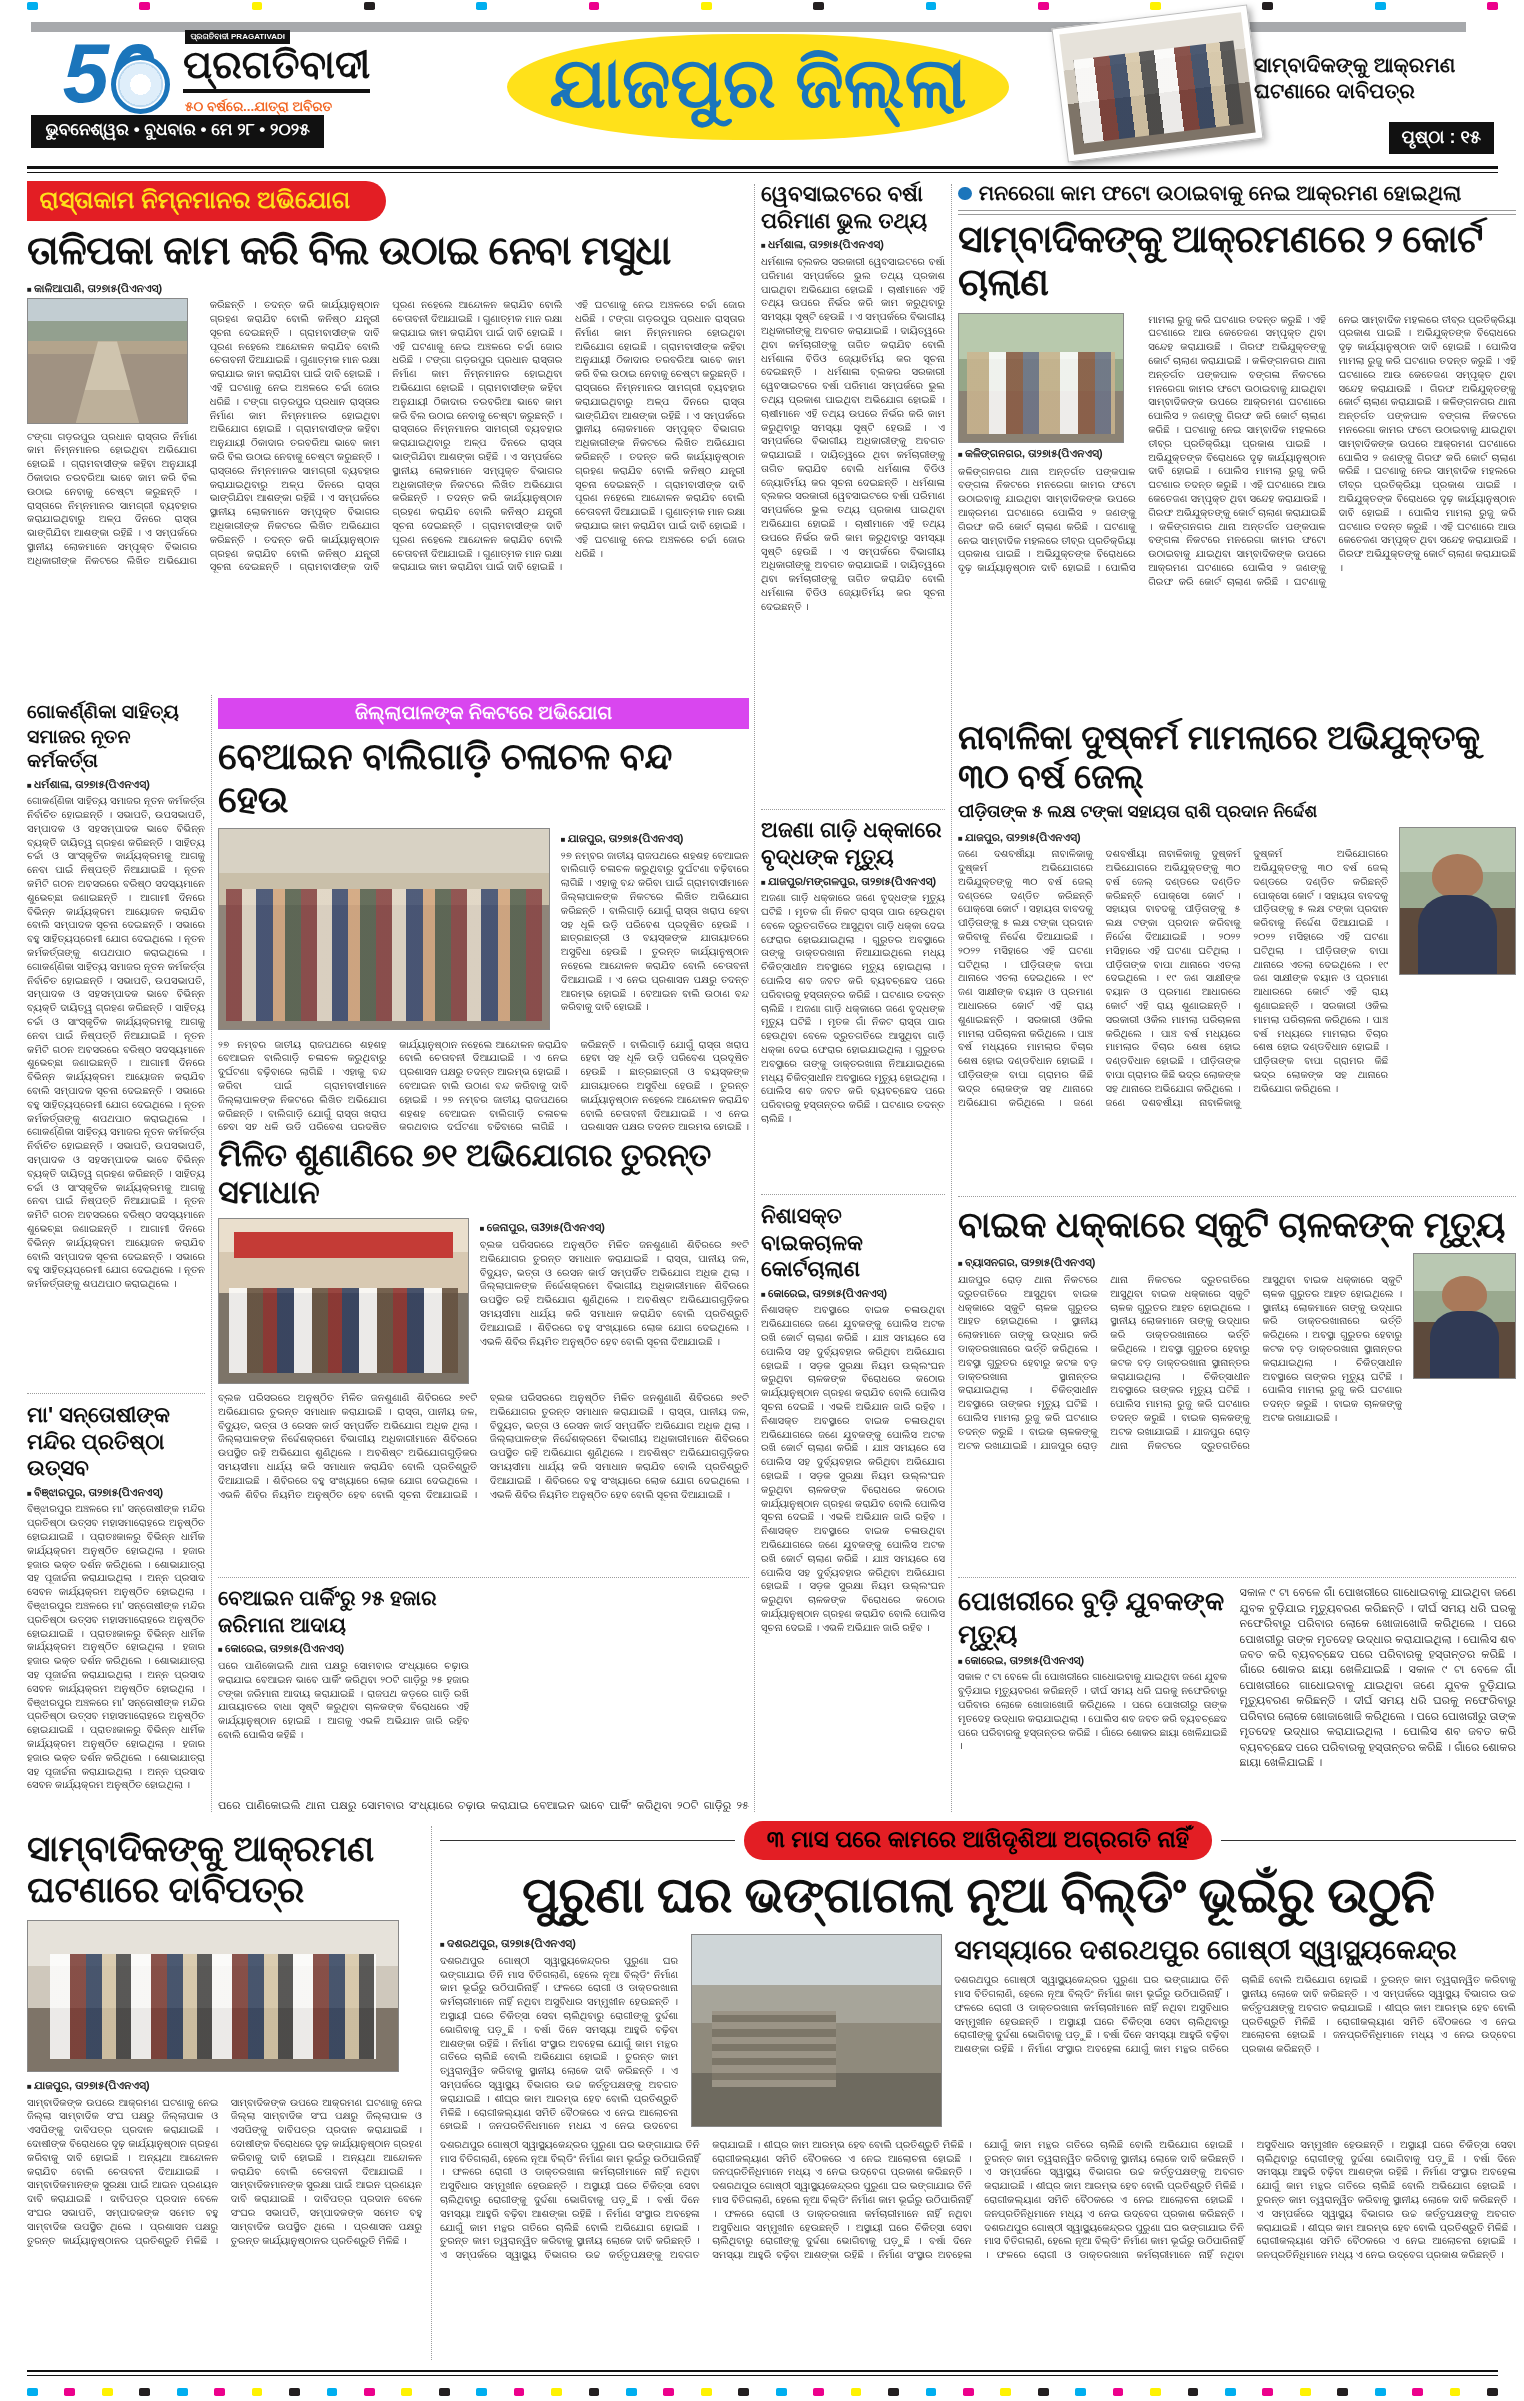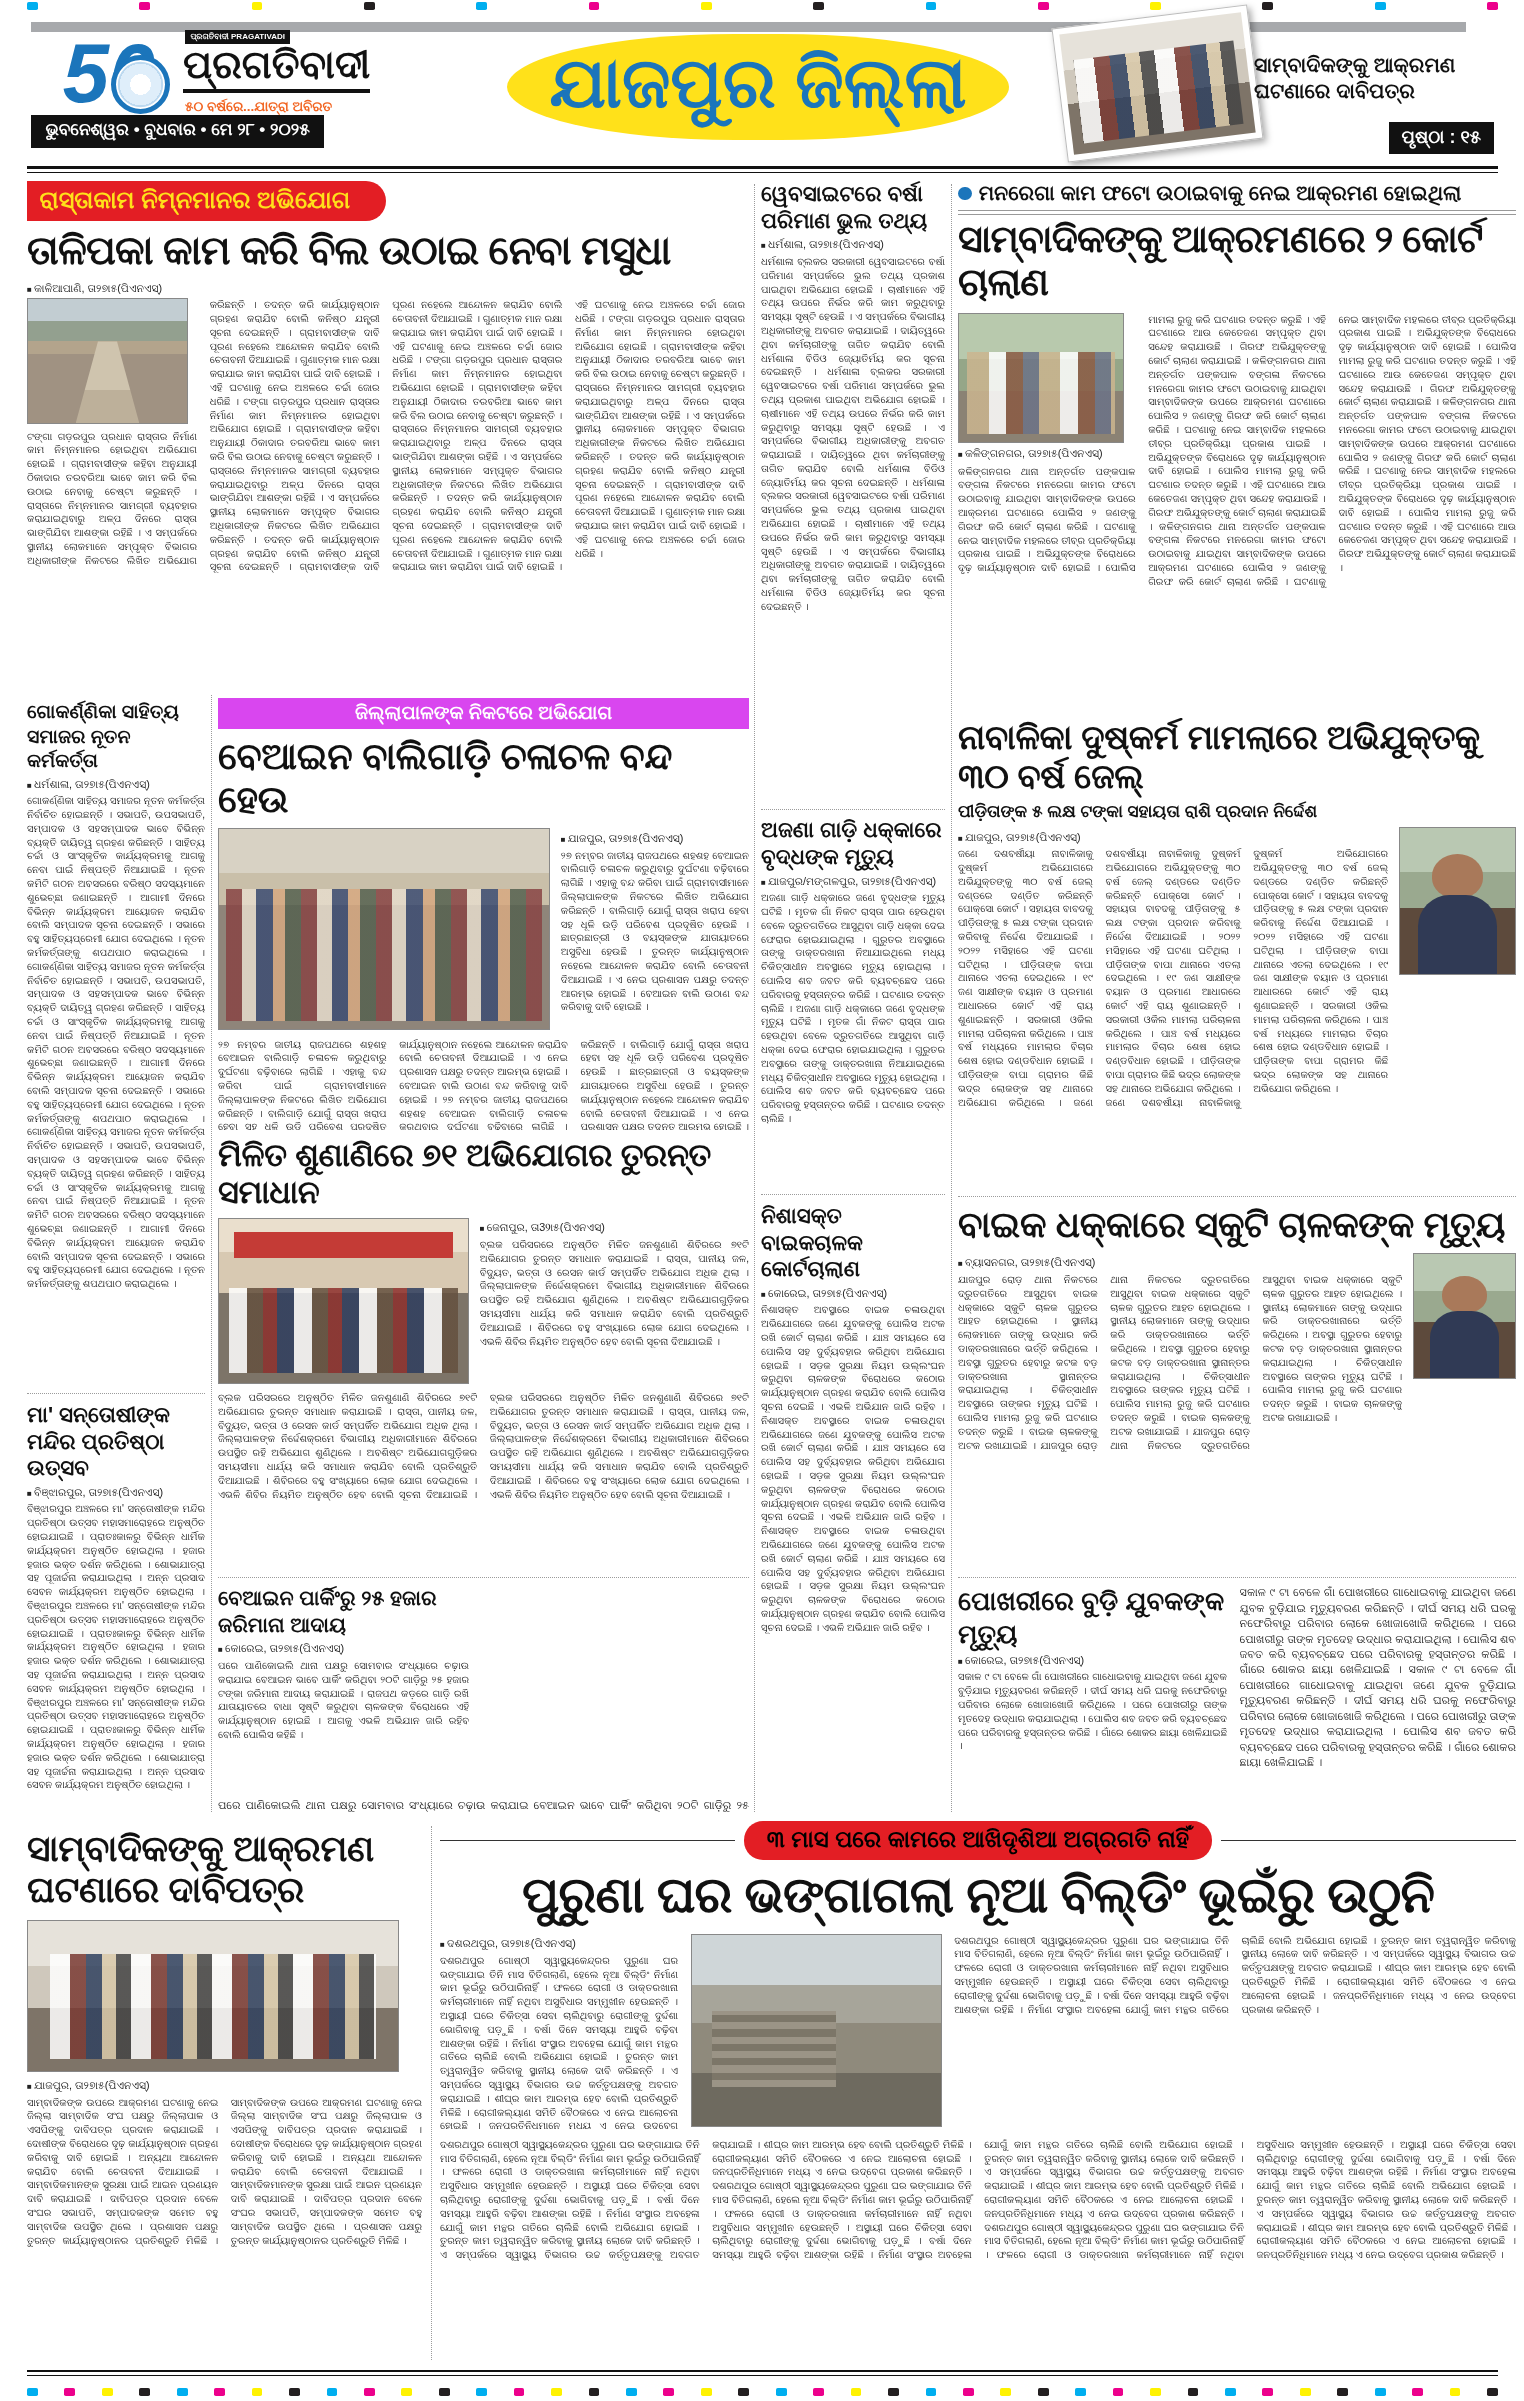--- a/index.html
+++ b/index.html
@@ -40,21 +40,21 @@
   .mast-rule2 { position:absolute; left:27px; top:172px; width:1471px; border-top:1.8px solid #111; }
 
   
   .art { position:absolute; overflow:hidden; }
   .kicker-red { display:inline-block; background:#e31e24; color:#ffe11a; font-size:24px; font-weight:800; padding:4.5px 36px 7.2px 12.6px; border-radius:0 23px 23px 0; }
   .headline-xl { font-size:40px; font-weight:800; color:#111; line-height:1.12; letter-spacing:-0.9px; }
   .headline-lg { font-size:34px; font-weight:800; color:#111; line-height:1.15; letter-spacing:-0.4px; }
   .headline-md { font-size:21.5px; font-weight:800; color:#111; line-height:1.25; }
   .headline-sm { font-size:19px; font-weight:800; color:#111; line-height:1.3; }
   .subhead { font-size:17px; font-weight:800; color:#111; }
-  .dateline { font-size:10.8px; font-weight:400; color:#222; margin:3.6px 0; }
+  .dateline { font-size:10.8px; font-weight:700; color:#222; margin:3.6px 0; }
   .dateline:before { content:"■ "; font-size:8px; }
   .bodytext { font-size:10px; line-height:1.38; color:#1c1c1c; text-align:justify; overflow:hidden; }
   .cols2 { column-count:2; column-gap:12.6px; }
   .cols3 { column-count:3; column-gap:12.6px; }
   .cols4 { column-count:4; column-gap:12.6px; }
   .blackbar { background:#d946ef; color:#fff; text-align:center; font-size:19px; font-weight:700; padding:3.6px 0 5.4px; }
   .bullet-line { font-size:20.6px; font-weight:800; color:#111; }
   .bullet-dot { display:inline-block; width:13.5px; height:13.5px; border-radius:50%; background:#1b75bb; margin-right:7.2px; }
   .double-rule { border-top:1.8px solid #999; border-bottom:0.9px solid #999; height:4.5px; margin:5.4px 0 3.6px; }
   .vsep { position:absolute; top:0; height:100%; border-left:1.8px dotted #9b9b9b; }
@@ -322,20 +322,21 @@
       <div class="rule-thin" style="flex:1;"></div>
     </div>
     <div class="headline-xl" style="font-size:50px; text-align:center; margin:7.2px 0 10.8px;">ପୁରୁଣା ଘର ଭଙ୍ଗାଗଲା ନୂଆ ବିଲ୍ଡିଂ ଭୂଇଁରୁ ଉଠୁନି</div>
     <div style="display:flex; gap:12.6px;">
       <div style="width:238px; flex:none;">
         <div class="dateline">ଦଶରଥପୁର, ତା୨୭ା୫(ପିଏନଏସ୍)</div>
         <div class="bodytext" style="height:175px;"><span>ଦଶରଥପୁର ଗୋଷ୍ଠୀ ସ୍ୱାସ୍ଥ୍ୟକେନ୍ଦ୍ରର ପୁରୁଣା ଘର ଭଙ୍ଗାଯାଇ ତିନି ମାସ ବିତିଗଲାଣି, ହେଲେ ନୂଆ ବିଲ୍ଡିଂ ନିର୍ମାଣ କାମ ଭୂଇଁରୁ ଉଠିପାରିନାହିଁ । ଫଳରେ ରୋଗୀ ଓ ଡାକ୍ତରଖାନା କର୍ମଚାରୀମାନେ ନାହିଁ ନଥିବା ଅସୁବିଧାର ସମ୍ମୁଖୀନ ହେଉଛନ୍ତି । ଅସ୍ଥାୟୀ ଘରେ ଚିକିତ୍ସା ସେବା ଚାଲିଥିବାରୁ ରୋଗୀଙ୍କୁ ଦୁର୍ଦ୍ଦଶା ଭୋଗିବାକୁ ପଡ଼ୁଛି । ବର୍ଷା ଦିନେ ସମସ୍ୟା ଆହୁରି ବଢ଼ିବା ଆଶଙ୍କା ରହିଛି । ନିର୍ମାଣ ସଂସ୍ଥାର ଅବହେଳା ଯୋଗୁଁ କାମ ମନ୍ଥର ଗତିରେ ଚାଲିଛି ବୋଲି ଅଭିଯୋଗ ହୋଇଛି । ତୁରନ୍ତ କାମ ତ୍ୱରାନ୍ୱିତ କରିବାକୁ ସ୍ଥାନୀୟ ଲୋକେ ଦାବି କରିଛନ୍ତି । ଏ ସମ୍ପର୍କରେ ସ୍ୱାସ୍ଥ୍ୟ ବିଭାଗର ଉଚ୍ଚ କର୍ତ୍ତୃପକ୍ଷଙ୍କୁ ଅବଗତ କରାଯାଇଛି । ଶୀଘ୍ର କାମ ଆରମ୍ଭ ହେବ ବୋଲି ପ୍ରତିଶ୍ରୁତି ମିଳିଛି । ରୋଗୀକଲ୍ୟାଣ ସମିତି ବୈଠକରେ ଏ ନେଇ ଆଲୋଚନା ହୋଇଛି । ଜନପ୍ରତିନିଧିମାନେ ମଧ୍ୟ ଏ ନେଇ ଉଦ୍‌ବେଗ ପ୍ରକାଶ କରିଛନ୍ତି ।</span></div>
       </div>
       <div class="photo ph-site" style="width:251px; height:193px; flex:none;"></div>
       <div style="flex:1;">
+        <div class="subhead" style="font-size:27px; line-height:1.2; margin-bottom:7.2px;">ସମସ୍ୟାରେ ଦଶରଥପୁର ଗୋଷ୍ଠୀ ସ୍ୱାସ୍ଥ୍ୟକେନ୍ଦ୍ର</div>
         <div class="bodytext cols2" style="height:139px;"><span>ଦଶରଥପୁର ଗୋଷ୍ଠୀ ସ୍ୱାସ୍ଥ୍ୟକେନ୍ଦ୍ରର ପୁରୁଣା ଘର ଭଙ୍ଗାଯାଇ ତିନି ମାସ ବିତିଗଲାଣି, ହେଲେ ନୂଆ ବିଲ୍ଡିଂ ନିର୍ମାଣ କାମ ଭୂଇଁରୁ ଉଠିପାରିନାହିଁ । ଫଳରେ ରୋଗୀ ଓ ଡାକ୍ତରଖାନା କର୍ମଚାରୀମାନେ ନାହିଁ ନଥିବା ଅସୁବିଧାର ସମ୍ମୁଖୀନ ହେଉଛନ୍ତି । ଅସ୍ଥାୟୀ ଘରେ ଚିକିତ୍ସା ସେବା ଚାଲିଥିବାରୁ ରୋଗୀଙ୍କୁ ଦୁର୍ଦ୍ଦଶା ଭୋଗିବାକୁ ପଡ଼ୁଛି । ବର୍ଷା ଦିନେ ସମସ୍ୟା ଆହୁରି ବଢ଼ିବା ଆଶଙ୍କା ରହିଛି । ନିର୍ମାଣ ସଂସ୍ଥାର ଅବହେଳା ଯୋଗୁଁ କାମ ମନ୍ଥର ଗତିରେ ଚାଲିଛି ବୋଲି ଅଭିଯୋଗ ହୋଇଛି । ତୁରନ୍ତ କାମ ତ୍ୱରାନ୍ୱିତ କରିବାକୁ ସ୍ଥାନୀୟ ଲୋକେ ଦାବି କରିଛନ୍ତି । ଏ ସମ୍ପର୍କରେ ସ୍ୱାସ୍ଥ୍ୟ ବିଭାଗର ଉଚ୍ଚ କର୍ତ୍ତୃପକ୍ଷଙ୍କୁ ଅବଗତ କରାଯାଇଛି । ଶୀଘ୍ର କାମ ଆରମ୍ଭ ହେବ ବୋଲି ପ୍ରତିଶ୍ରୁତି ମିଳିଛି । ରୋଗୀକଲ୍ୟାଣ ସମିତି ବୈଠକରେ ଏ ନେଇ ଆଲୋଚନା ହୋଇଛି । ଜନପ୍ରତିନିଧିମାନେ ମଧ୍ୟ ଏ ନେଇ ଉଦ୍‌ବେଗ ପ୍ରକାଶ କରିଛନ୍ତି ।</span></div>
       </div>
     </div>
     <div class="bodytext cols4" style="height:220px; margin-top:9px;"><span>ଦଶରଥପୁର ଗୋଷ୍ଠୀ ସ୍ୱାସ୍ଥ୍ୟକେନ୍ଦ୍ରର ପୁରୁଣା ଘର ଭଙ୍ଗାଯାଇ ତିନି ମାସ ବିତିଗଲାଣି, ହେଲେ ନୂଆ ବିଲ୍ଡିଂ ନିର୍ମାଣ କାମ ଭୂଇଁରୁ ଉଠିପାରିନାହିଁ । ଫଳରେ ରୋଗୀ ଓ ଡାକ୍ତରଖାନା କର୍ମଚାରୀମାନେ ନାହିଁ ନଥିବା ଅସୁବିଧାର ସମ୍ମୁଖୀନ ହେଉଛନ୍ତି । ଅସ୍ଥାୟୀ ଘରେ ଚିକିତ୍ସା ସେବା ଚାଲିଥିବାରୁ ରୋଗୀଙ୍କୁ ଦୁର୍ଦ୍ଦଶା ଭୋଗିବାକୁ ପଡ଼ୁଛି । ବର୍ଷା ଦିନେ ସମସ୍ୟା ଆହୁରି ବଢ଼ିବା ଆଶଙ୍କା ରହିଛି । ନିର୍ମାଣ ସଂସ୍ଥାର ଅବହେଳା ଯୋଗୁଁ କାମ ମନ୍ଥର ଗତିରେ ଚାଲିଛି ବୋଲି ଅଭିଯୋଗ ହୋଇଛି । ତୁରନ୍ତ କାମ ତ୍ୱରାନ୍ୱିତ କରିବାକୁ ସ୍ଥାନୀୟ ଲୋକେ ଦାବି କରିଛନ୍ତି । ଏ ସମ୍ପର୍କରେ ସ୍ୱାସ୍ଥ୍ୟ ବିଭାଗର ଉଚ୍ଚ କର୍ତ୍ତୃପକ୍ଷଙ୍କୁ ଅବଗତ କରାଯାଇଛି । ଶୀଘ୍ର କାମ ଆରମ୍ଭ ହେବ ବୋଲି ପ୍ରତିଶ୍ରୁତି ମିଳିଛି । ରୋଗୀକଲ୍ୟାଣ ସମିତି ବୈଠକରେ ଏ ନେଇ ଆଲୋଚନା ହୋଇଛି । ଜନପ୍ରତିନିଧିମାନେ ମଧ୍ୟ ଏ ନେଇ ଉଦ୍‌ବେଗ ପ୍ରକାଶ କରିଛନ୍ତି । ଦଶରଥପୁର ଗୋଷ୍ଠୀ ସ୍ୱାସ୍ଥ୍ୟକେନ୍ଦ୍ରର ପୁରୁଣା ଘର ଭଙ୍ଗାଯାଇ ତିନି ମାସ ବିତିଗଲାଣି, ହେଲେ ନୂଆ ବିଲ୍ଡିଂ ନିର୍ମାଣ କାମ ଭୂଇଁରୁ ଉଠିପାରିନାହିଁ । ଫଳରେ ରୋଗୀ ଓ ଡାକ୍ତରଖାନା କର୍ମଚାରୀମାନେ ନାହିଁ ନଥିବା ଅସୁବିଧାର ସମ୍ମୁଖୀନ ହେଉଛନ୍ତି । ଅସ୍ଥାୟୀ ଘରେ ଚିକିତ୍ସା ସେବା ଚାଲିଥିବାରୁ ରୋଗୀଙ୍କୁ ଦୁର୍ଦ୍ଦଶା ଭୋଗିବାକୁ ପଡ଼ୁଛି । ବର୍ଷା ଦିନେ ସମସ୍ୟା ଆହୁରି ବଢ଼ିବା ଆଶଙ୍କା ରହିଛି । ନିର୍ମାଣ ସଂସ୍ଥାର ଅବହେଳା ଯୋଗୁଁ କାମ ମନ୍ଥର ଗତିରେ ଚାଲିଛି ବୋଲି ଅଭିଯୋଗ ହୋଇଛି । ତୁରନ୍ତ କାମ ତ୍ୱରାନ୍ୱିତ କରିବାକୁ ସ୍ଥାନୀୟ ଲୋକେ ଦାବି କରିଛନ୍ତି । ଏ ସମ୍ପର୍କରେ ସ୍ୱାସ୍ଥ୍ୟ ବିଭାଗର ଉଚ୍ଚ କର୍ତ୍ତୃପକ୍ଷଙ୍କୁ ଅବଗତ କରାଯାଇଛି । ଶୀଘ୍ର କାମ ଆରମ୍ଭ ହେବ ବୋଲି ପ୍ରତିଶ୍ରୁତି ମିଳିଛି । ରୋଗୀକଲ୍ୟାଣ ସମିତି ବୈଠକରେ ଏ ନେଇ ଆଲୋଚନା ହୋଇଛି । ଜନପ୍ରତିନିଧିମାନେ ମଧ୍ୟ ଏ ନେଇ ଉଦ୍‌ବେଗ ପ୍ରକାଶ କରିଛନ୍ତି । ଦଶରଥପୁର ଗୋଷ୍ଠୀ ସ୍ୱାସ୍ଥ୍ୟକେନ୍ଦ୍ରର ପୁରୁଣା ଘର ଭଙ୍ଗାଯାଇ ତିନି ମାସ ବିତିଗଲାଣି, ହେଲେ ନୂଆ ବିଲ୍ଡିଂ ନିର୍ମାଣ କାମ ଭୂଇଁରୁ ଉଠିପାରିନାହିଁ । ଫଳରେ ରୋଗୀ ଓ ଡାକ୍ତରଖାନା କର୍ମଚାରୀମାନେ ନାହିଁ ନଥିବା ଅସୁବିଧାର ସମ୍ମୁଖୀନ ହେଉଛନ୍ତି । ଅସ୍ଥାୟୀ ଘରେ ଚିକିତ୍ସା ସେବା ଚାଲିଥିବାରୁ ରୋଗୀଙ୍କୁ ଦୁର୍ଦ୍ଦଶା ଭୋଗିବାକୁ ପଡ଼ୁଛି । ବର୍ଷା ଦିନେ ସମସ୍ୟା ଆହୁରି ବଢ଼ିବା ଆଶଙ୍କା ରହିଛି । ନିର୍ମାଣ ସଂସ୍ଥାର ଅବହେଳା ଯୋଗୁଁ କାମ ମନ୍ଥର ଗତିରେ ଚାଲିଛି ବୋଲି ଅଭିଯୋଗ ହୋଇଛି । ତୁରନ୍ତ କାମ ତ୍ୱରାନ୍ୱିତ କରିବାକୁ ସ୍ଥାନୀୟ ଲୋକେ ଦାବି କରିଛନ୍ତି । ଏ ସମ୍ପର୍କରେ ସ୍ୱାସ୍ଥ୍ୟ ବିଭାଗର ଉଚ୍ଚ କର୍ତ୍ତୃପକ୍ଷଙ୍କୁ ଅବଗତ କରାଯାଇଛି । ଶୀଘ୍ର କାମ ଆରମ୍ଭ ହେବ ବୋଲି ପ୍ରତିଶ୍ରୁତି ମିଳିଛି । ରୋଗୀକଲ୍ୟାଣ ସମିତି ବୈଠକରେ ଏ ନେଇ ଆଲୋଚନା ହୋଇଛି । ଜନପ୍ରତିନିଧିମାନେ ମଧ୍ୟ ଏ ନେଇ ଉଦ୍‌ବେଗ ପ୍ରକାଶ କରିଛନ୍ତି ।</span></div>
   </div>
 
   <div class="bottom-rule"></div>
   <div class="bottom-rule2"></div>
 </div>
 

